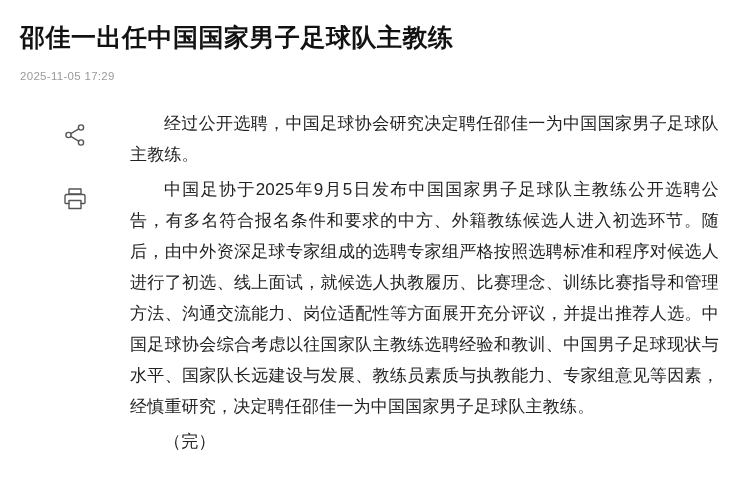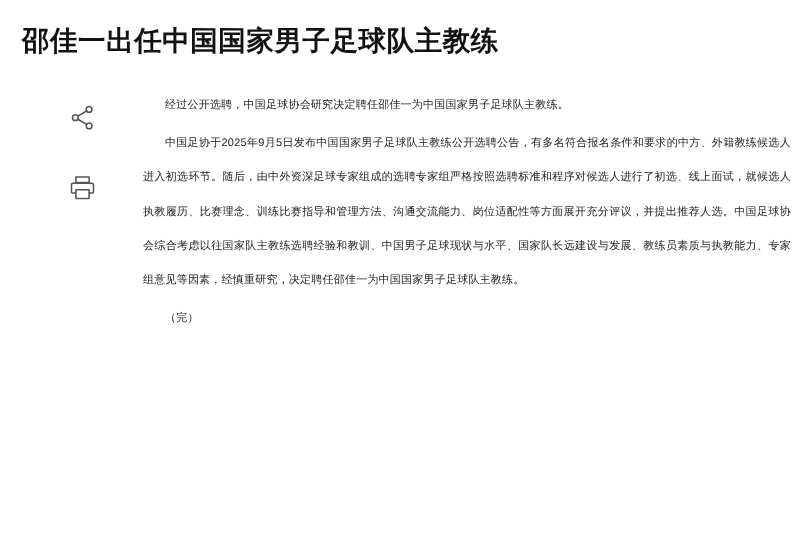--- a/index.html
+++ b/index.html
@@ -57,40 +57,41 @@
     cursor: pointer;
   }
   .tool-btn svg {
     display: block;
   }
   .content {
     flex: 1 1 auto;
     padding-right: 6px;
   }
   .para {
-    font-size: 10px;
+    font-size: 17px;
     line-height: 31px;
     color: #222222;
     text-align: justify;
     text-justify: inter-ideograph;
     margin: 0 0 4px 0;
     text-indent: 2em;
     letter-spacing: 0.2px;
   }
   .para.last {
     margin-bottom: 0;
   }
 </style>
 </head>
 <body>
 
 <div class="page">
 
   <h1 class="article-title">邵佳一出任中国国家男子足球队主教练</h1>
 
+  <div class="article-date">2025-11-05 17:29</div>
 
   <div class="body-wrap">
 
     <div class="tools">
 
       <div class="tool-btn">
         <span>
           <svg width="26" height="26" viewBox="0 0 26 26" fill="none" stroke="#555555" stroke-width="1.4" stroke-linecap="round" stroke-linejoin="round">
             <circle cx="19" cy="5.5" r="2.6"></circle>
             <circle cx="6.5" cy="13" r="2.6"></circle>

